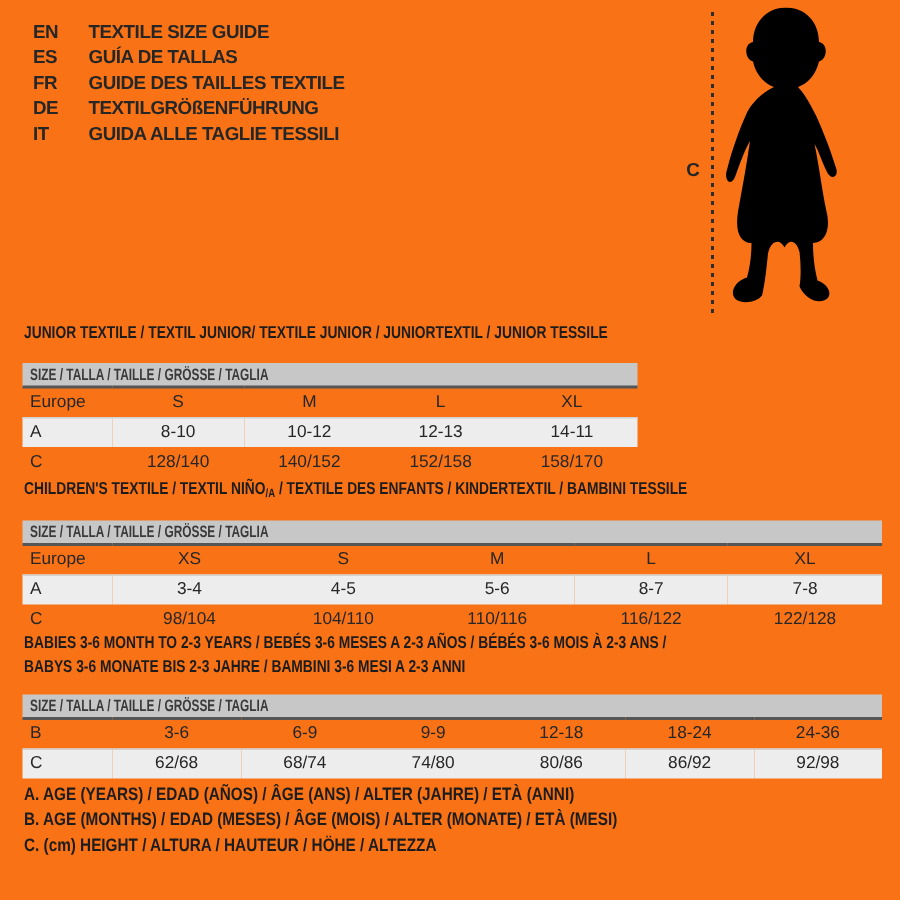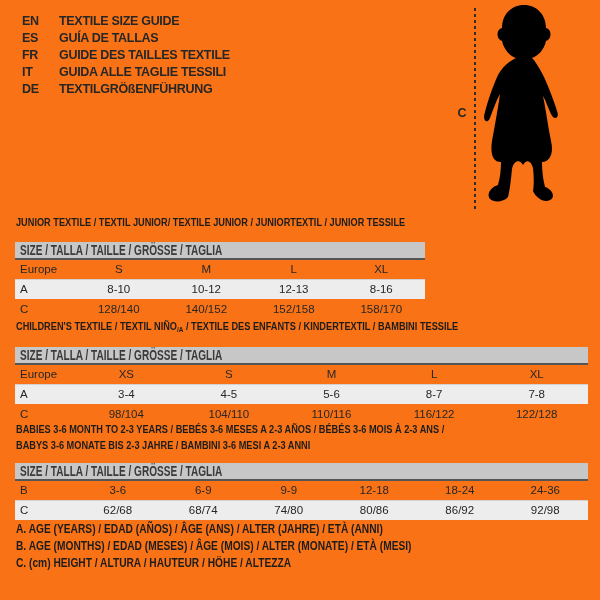--- a/index.html
+++ b/index.html
@@ -31,21 +31,21 @@
   .title-junior{top:216px;}
   .title-children{top:320px;}
   .title-babies{top:422px;line-height:15.5px;}
 
   
   table.size-table{position:absolute;left:15px;border-collapse:collapse;table-layout:fixed;font-size:11.5px;color:var(--text);}
   .t1{top:242px;width:410px;}
   .t2{top:347px;width:573px;}
   .t3{top:463px;width:573px;}
   th.size-bar{background:var(--header-bar);color:var(--header-bar-text);text-align:left;font-weight:bold;
-    font-size:14px;height:16px;padding:0 0 0 5px;border-bottom:2px solid var(--bar-border);}
+    font-size:11px;height:16px;padding:0 0 0 5px;border-bottom:2px solid var(--bar-border);}
   td{height:20px;padding:0;text-align:center;font-weight:normal;vertical-align:middle;}
   td.lbl{text-align:left;padding-left:5px;}
   tbody tr.r-first td{border-bottom:1px solid var(--row-border);}
   tbody tr.r-alt td{background:var(--alt-row);}
   col.c-label{width:60px;}
 
   
   .notes{position:absolute;left:16px;top:521px;font-weight:bold;font-size:12px;line-height:17px;color:#1c1c1c;}
   .note-line{white-space:nowrap;}
 </style>
@@ -61,26 +61,26 @@
     </div>
     <div class="lang-row">
       <span class="lang-code">ES</span>
       <span class="lang-text">GUÍA DE TALLAS</span>
     </div>
     <div class="lang-row">
       <span class="lang-code">FR</span>
       <span class="lang-text">GUIDE DES TAILLES TEXTILE</span>
     </div>
     <div class="lang-row">
+      <span class="lang-code">DE</span>
+      <span class="lang-text">TEXTILGRÖßENFÜHRUNG</span>
+    </div>
+    <div class="lang-row">
       <span class="lang-code">IT</span>
       <span class="lang-text">GUIDA ALLE TAGLIE TESSILI</span>
-    </div>
-    <div class="lang-row">
-      <span class="lang-code">DE</span>
-      <span class="lang-text">TEXTILGRÖßENFÜHRUNG</span>
     </div>
   </div>
 
   <div class="dash-line"></div>
   <div class="fig-label">C</div>
   <svg class="baby-svg" width="92" height="202" viewBox="0 0 92 202" aria-hidden="true">
     <path fill="currentColor" d="
       M46 0
       C33 0 24 10 24 23
       C18 24 18 34 24 36
@@ -136,21 +136,21 @@
         <td>S</td>
         <td>M</td>
         <td>L</td>
         <td>XL</td>
       </tr>
       <tr class="r-alt">
         <td class="lbl">A</td>
         <td>8-10</td>
         <td>10-12</td>
         <td>12-13</td>
-        <td>8-16</td>
+        <td>14-11</td>
       </tr>
       <tr>
         <td class="lbl">C</td>
         <td>128/140</td>
         <td>140/152</td>
         <td>152/158</td>
         <td>158/170</td>
       </tr>
     </tbody>
   </table>

